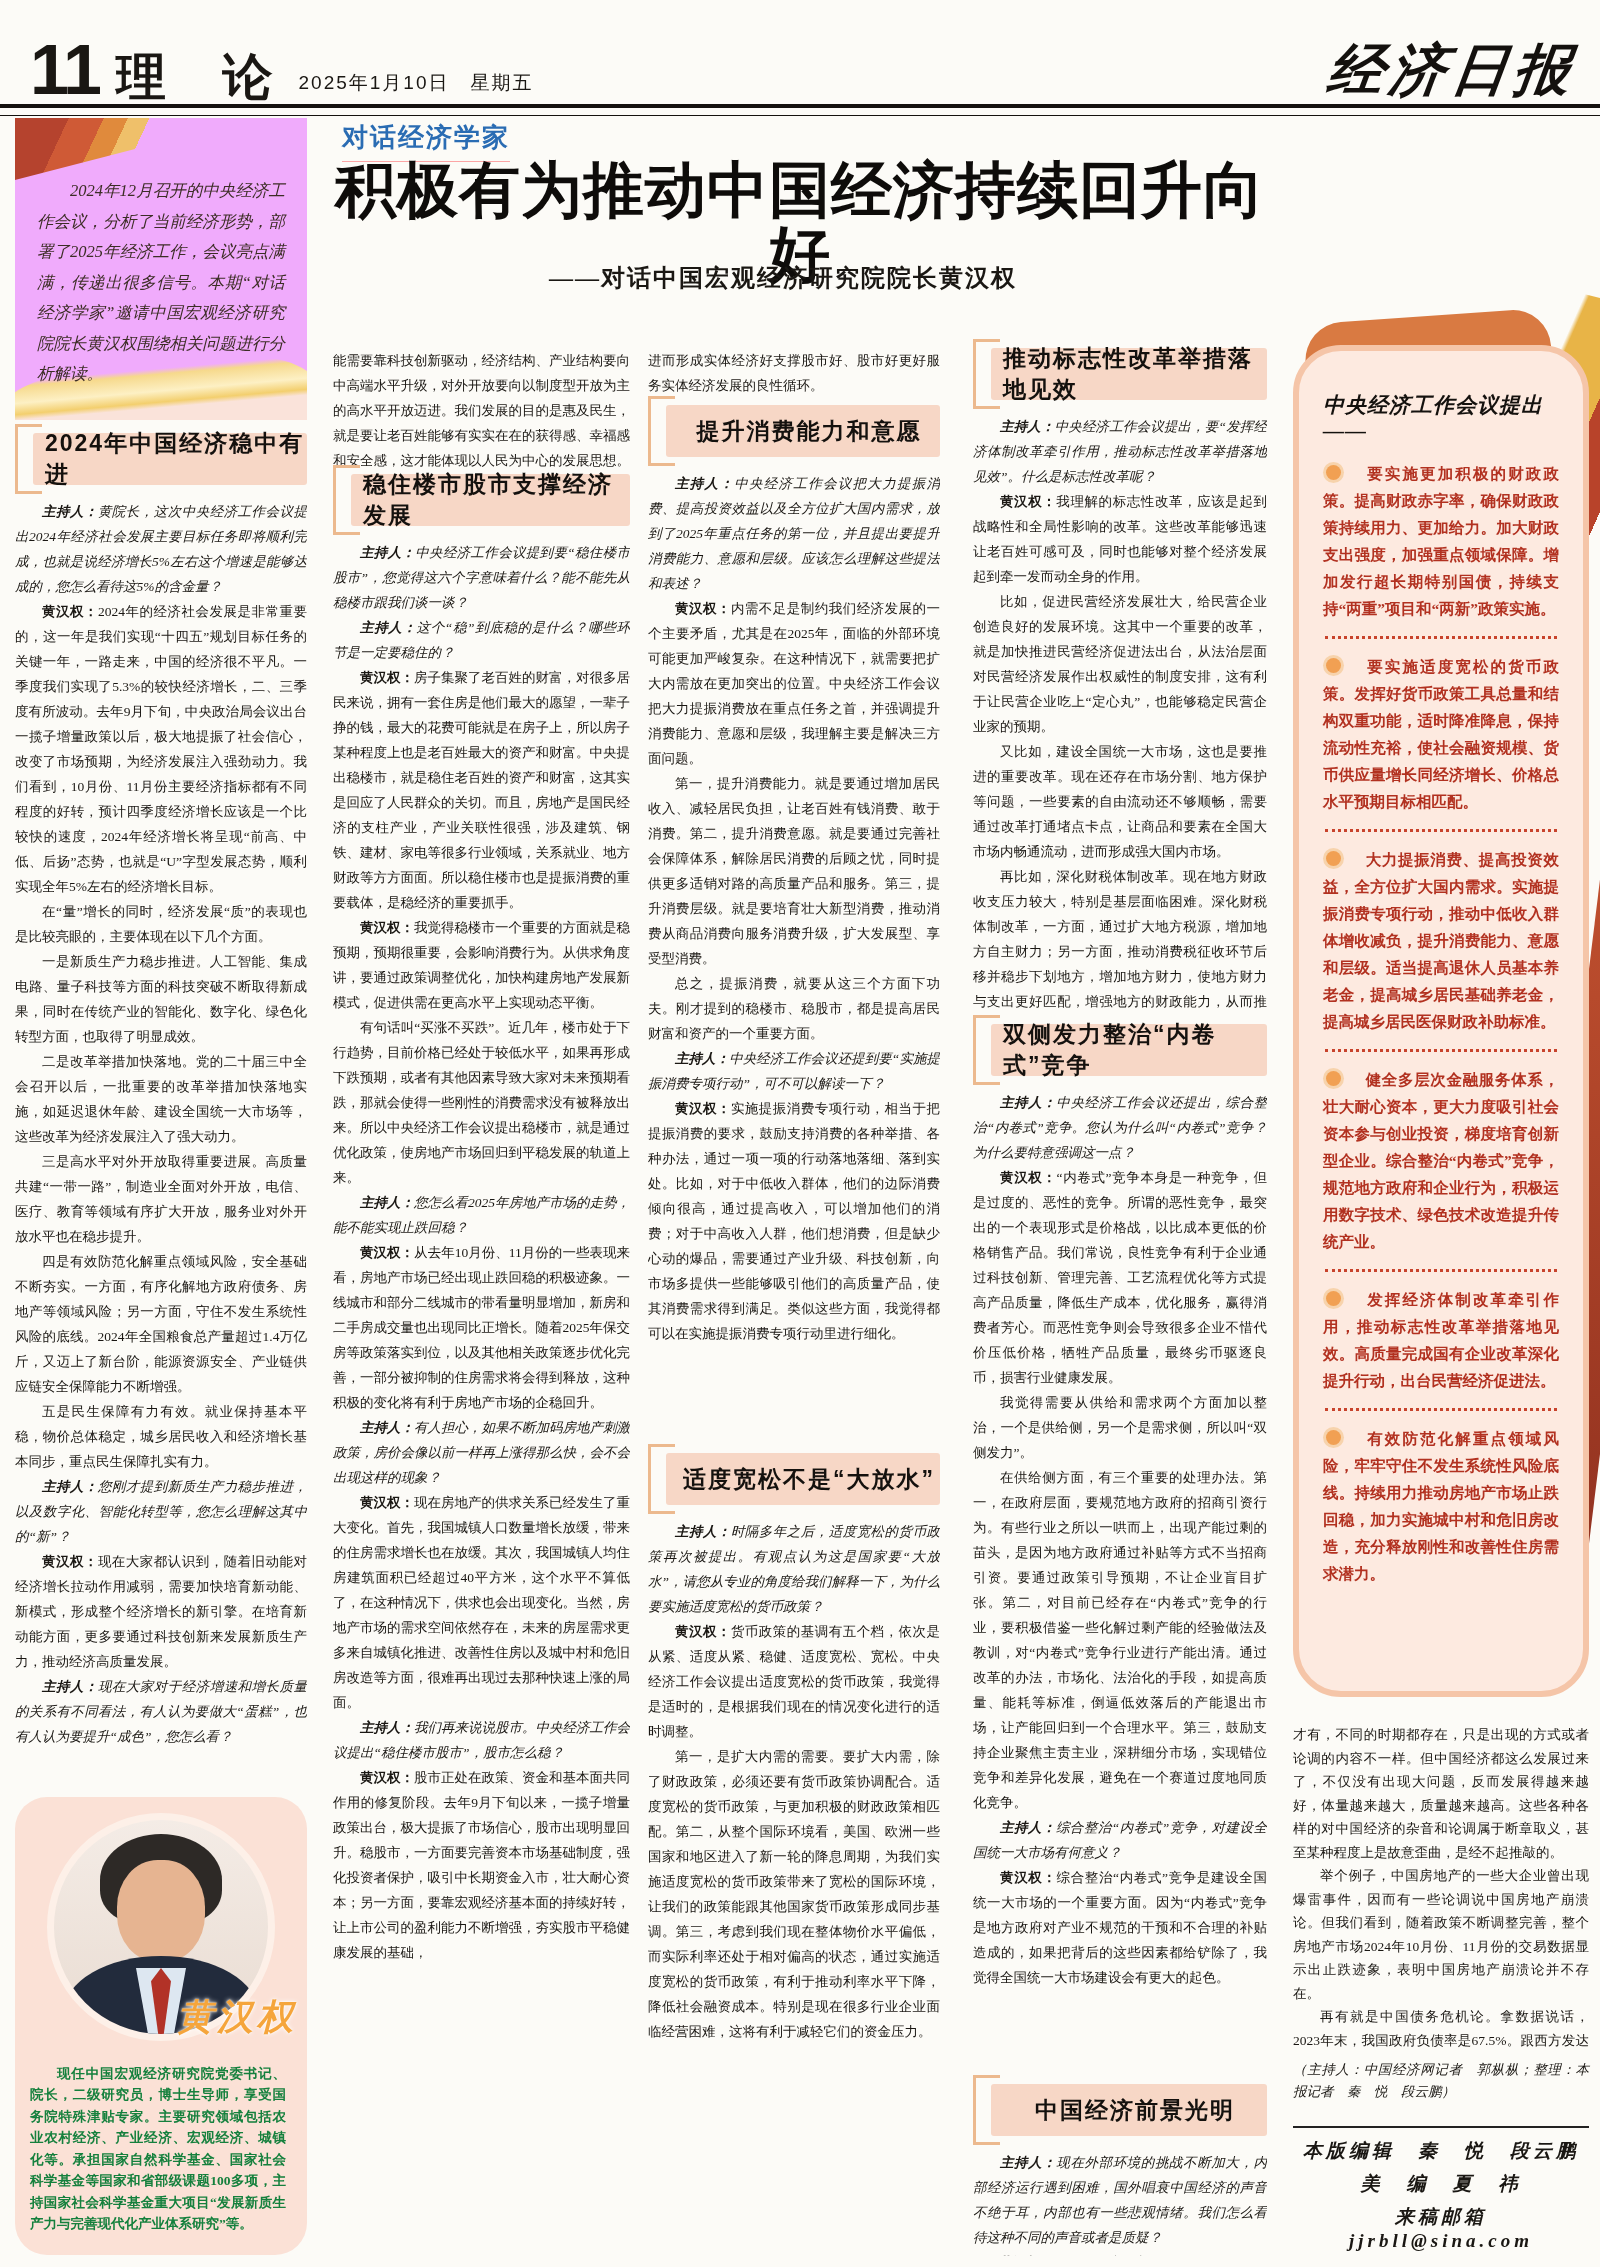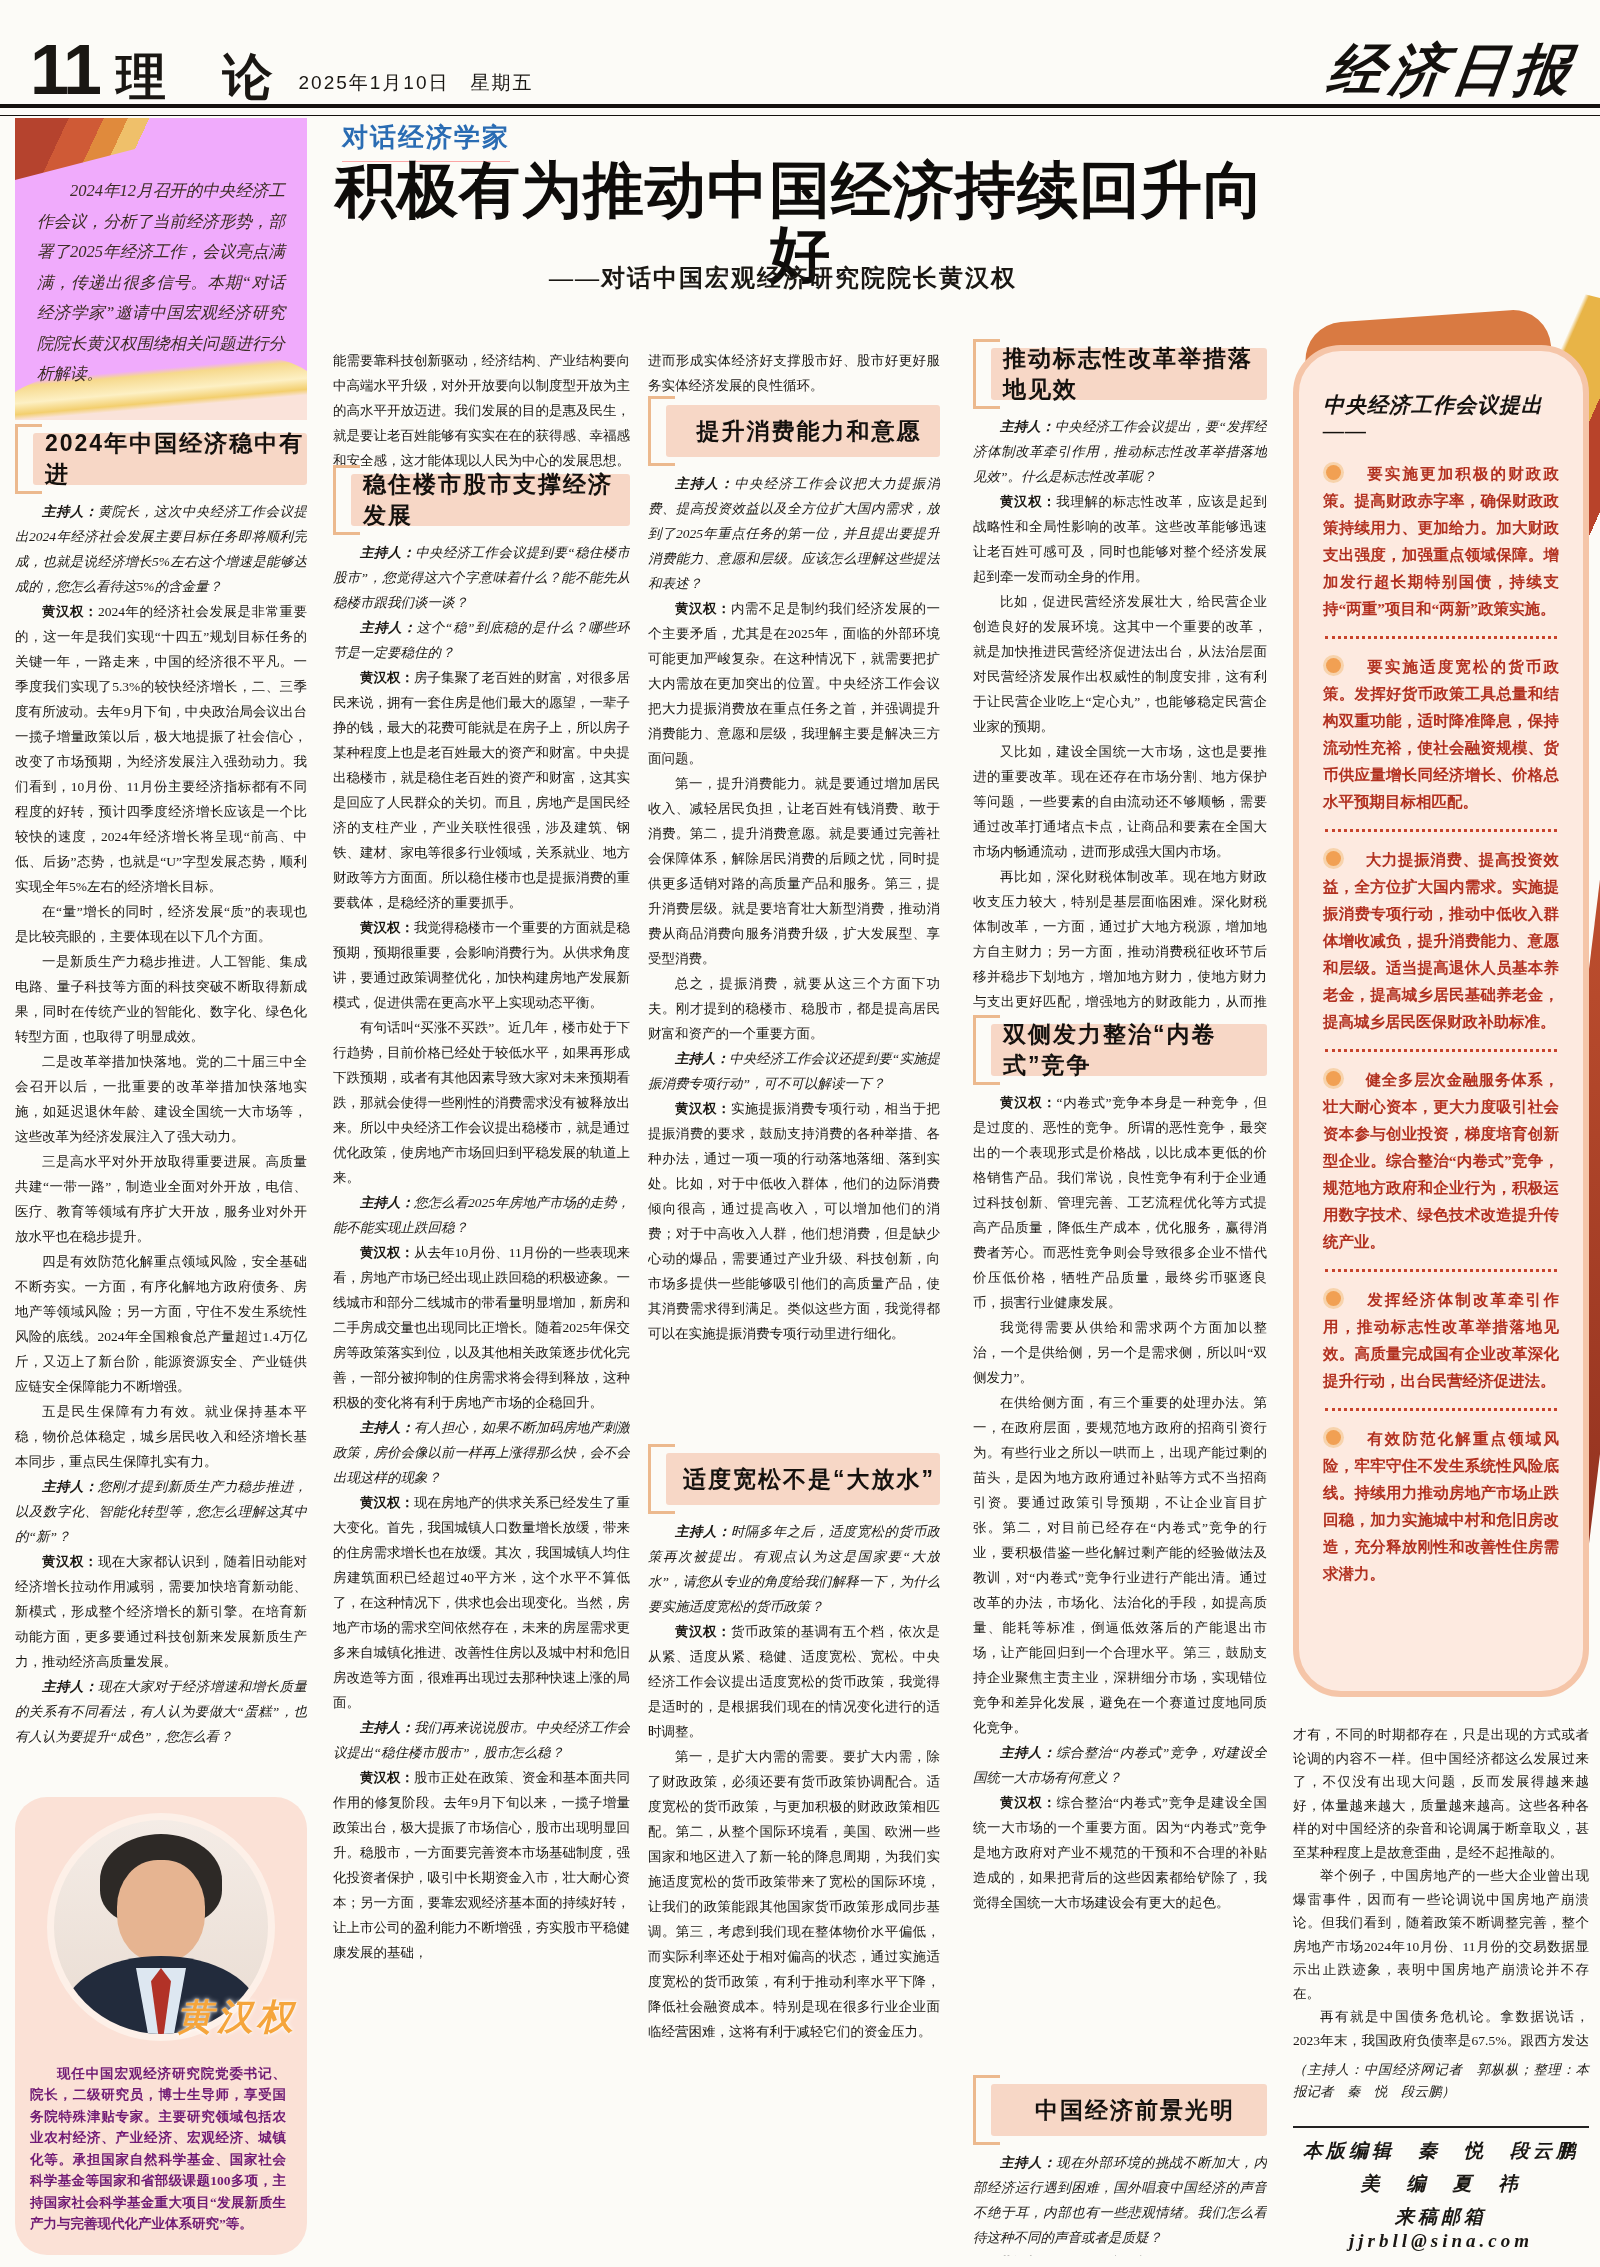--- a/index.html
+++ b/index.html
@@ -72,21 +72,21 @@
   .hair{position:absolute;top:14px;left:46px;width:122px;height:92px;border-radius:52% 52% 40% 40%;background:#2d2926;}
   .face{position:absolute;top:40px;left:63px;width:88px;height:102px;border-radius:46%;background:#e6b491;}
   .suit{position:absolute;bottom:-34px;left:10px;width:194px;height:112px;border-radius:50% 50% 0 0;background:#222b3c;}
   .shirt{position:absolute;bottom:0;left:82px;width:50px;height:66px;background:#dde7f1;
       clip-path:polygon(0 0,100% 0,76% 100%,24% 100%);}
   .tie{position:absolute;bottom:0;left:97px;width:20px;height:66px;background:#b23227;
       clip-path:polygon(50% 0,100% 20%,64% 100%,36% 100%,0 20%);}
   .p-name{position:absolute;right:10px;top:196px;font-weight:700;font-style:italic;font-size:36px;
       letter-spacing:4px;color:#f5a53c;text-shadow:0 0 5px #fff,0 0 2px #fff;}
   .p-bio{position:absolute;left:15px;right:21px;top:252px;font-size:13.5px;line-height:21.5px;
-      color:#701a75;font-weight:700;text-align:justify;text-indent:2em;}
+      color:#15803d;font-weight:700;text-align:justify;text-indent:2em;}
 
   
   .deco{position:absolute;z-index:0;}
   .deco-top{left:1306px;top:316px;width:246px;height:96px;background:#d97a42;border-radius:38px;transform:rotate(-4deg);}
   .deco-gold{left:1462px;top:290px;width:160px;height:430px;transform:rotate(14deg);
       background:linear-gradient(100deg,rgba(0,0,0,0) 30%,#e8b447 32% 54%,#b8432a 54% 74%,rgba(0,0,0,0) 74%);}
   .deco-red{left:1556px;top:860px;width:70px;height:760px;transform:rotate(7deg);
       background:linear-gradient(180deg,#c0502f,#8e2f1e);}
   .sidebar{position:relative;z-index:1;flex:0 0 1352px;background:#fdeae0;border-radius:48px;
       border:6px solid #f5c5a8;padding:40px 24px 18px;box-sizing:border-box;overflow:hidden;}
@@ -197,20 +197,21 @@
     <div class="sec-head">推动标志性改革举措落地见效</div>
     <div class="flow blockA">
         <p class="para q"><b>主持人：</b>中央经济工作会议提出，要“发挥经济体制改革牵引作用，推动标志性改革举措落地见效”。什么是标志性改革呢？</p>
         <p class="para"><b>黄汉权：</b>我理解的标志性改革，应该是起到战略性和全局性影响的改革。这些改革能够迅速让老百姓可感可及，同时也能够对整个经济发展起到牵一发而动全身的作用。</p>
         <p class="para">比如，促进民营经济发展壮大，给民营企业创造良好的发展环境。这其中一个重要的改革，就是加快推进民营经济促进法出台，从法治层面对民营经济发展作出权威性的制度安排，这有利于让民营企业吃上“定心丸”，也能够稳定民营企业家的预期。</p>
         <p class="para">又比如，建设全国统一大市场，这也是要推进的重要改革。现在还存在市场分割、地方保护等问题，一些要素的自由流动还不够顺畅，需要通过改革打通堵点卡点，让商品和要素在全国大市场内畅通流动，进而形成强大国内市场。</p>
         <p class="para">再比如，深化财税体制改革。现在地方财政收支压力较大，特别是基层面临困难。深化财税体制改革，一方面，通过扩大地方税源，增加地方自主财力；另一方面，推动消费税征收环节后移并稳步下划地方，增加地方财力，使地方财力与支出更好匹配，增强地方的财政能力，从而推动其有更多精力和能力用于发展经济，更好落实国家提出的加强超常规逆周期调节，提高实施更加积极有为的宏观政策的能力。</p>
       </div>
     <div class="sec-head">双侧发力整治“内卷式”竞争</div>
     <div class="flow blockB">
+        <p class="para q"><b>主持人：</b>中央经济工作会议还提出，综合整治“内卷式”竞争。您认为什么叫“内卷式”竞争？为什么要特意强调这一点？</p>
         <p class="para"><b>黄汉权：</b>“内卷式”竞争本身是一种竞争，但是过度的、恶性的竞争。所谓的恶性竞争，最突出的一个表现形式是价格战，以比成本更低的价格销售产品。我们常说，良性竞争有利于企业通过科技创新、管理完善、工艺流程优化等方式提高产品质量，降低生产成本，优化服务，赢得消费者芳心。而恶性竞争则会导致很多企业不惜代价压低价格，牺牲产品质量，最终劣币驱逐良币，损害行业健康发展。</p>
         <p class="para">我觉得需要从供给和需求两个方面加以整治，一个是供给侧，另一个是需求侧，所以叫“双侧发力”。</p>
         <p class="para">在供给侧方面，有三个重要的处理办法。第一，在政府层面，要规范地方政府的招商引资行为。有些行业之所以一哄而上，出现产能过剩的苗头，是因为地方政府通过补贴等方式不当招商引资。要通过政策引导预期，不让企业盲目扩张。第二，对目前已经存在“内卷式”竞争的行业，要积极借鉴一些化解过剩产能的经验做法及教训，对“内卷式”竞争行业进行产能出清。通过改革的办法，市场化、法治化的手段，如提高质量、能耗等标准，倒逼低效落后的产能退出市场，让产能回归到一个合理水平。第三，鼓励支持企业聚焦主责主业，深耕细分市场，实现错位竞争和差异化发展，避免在一个赛道过度地同质化竞争。</p>
         <p class="para q"><b>主持人：</b>综合整治“内卷式”竞争，对建设全国统一大市场有何意义？</p>
         <p class="para"><b>黄汉权：</b>综合整治“内卷式”竞争是建设全国统一大市场的一个重要方面。因为“内卷式”竞争是地方政府对产业不规范的干预和不合理的补贴造成的，如果把背后的这些因素都给铲除了，我觉得全国统一大市场建设会有更大的起色。</p>
       </div>
     <div class="sec-head">中国经济前景光明</div>
     <div class="flow blockC">
         <p class="para q"><b>主持人：</b>现在外部环境的挑战不断加大，内部经济运行遇到困难，国外唱衰中国经济的声音不绝于耳，内部也有一些悲观情绪。我们怎么看待这种不同的声音或者是质疑？</p>
         <p class="para"><b>黄汉权：</b>对中国经济唱衰的论调，不是现在</p>

